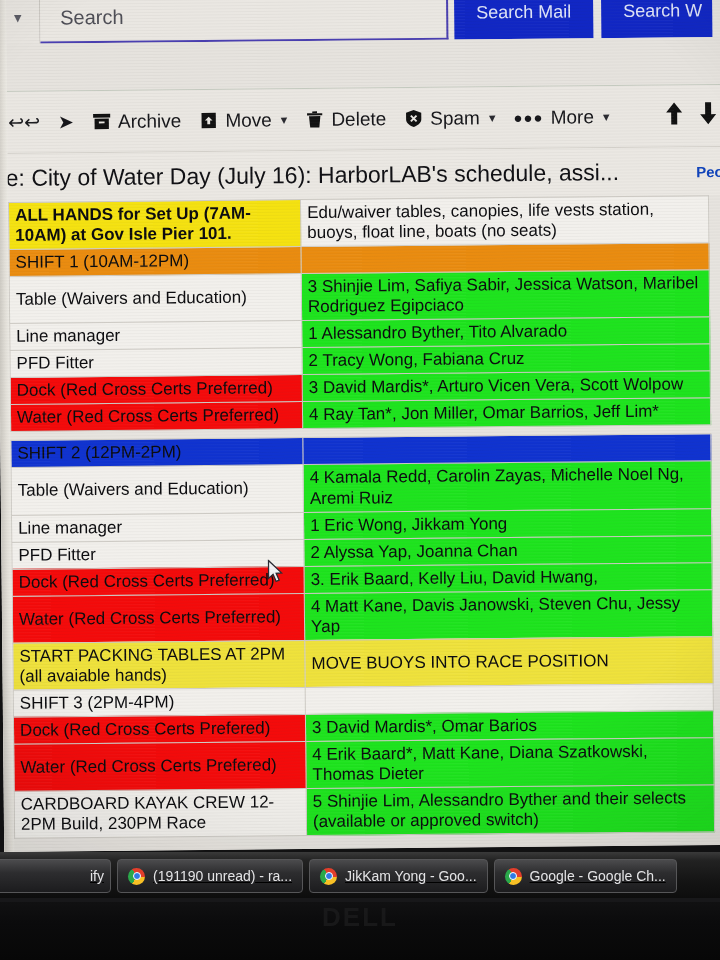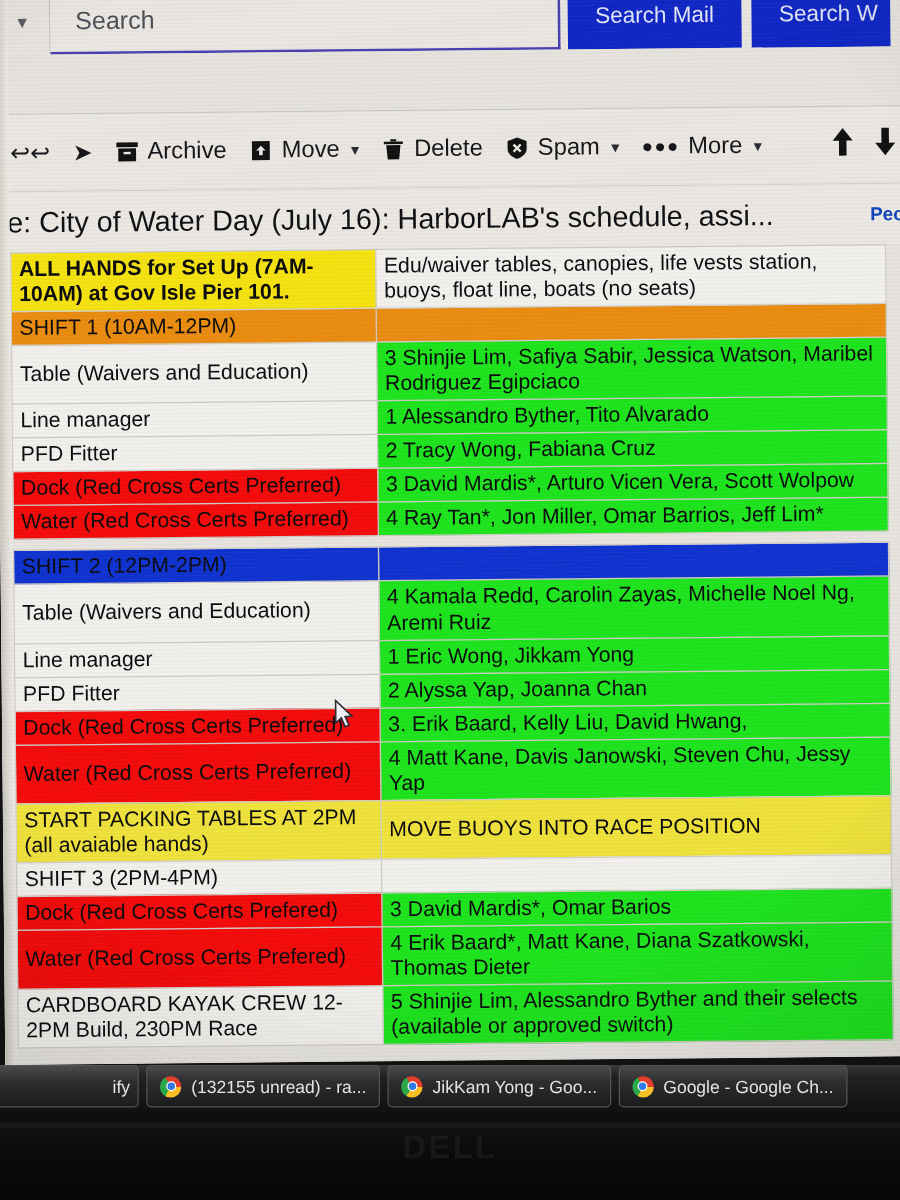--- a/index.html
+++ b/index.html
@@ -171,24 +171,25 @@
     left: 266px; top: 566px;
     z-index: 65;
     width: 18px; height: 25px;
   }
 
   
   .taskbar {
     position: absolute; left: 0; top: 852px;
     width: 720px; height: 48px;
     background: linear-gradient(180deg,#3a3a3a 0%, #222222 18%, #141414 62%, #0c0c0c 100%);
-    display: flex; 
+    display: flex; align-items: center;
     gap: 6px;
     padding: 0 6px;
     z-index: 80;
+    text-decoration: underline;
   }
   .tbtn {
     height: 34px;
     border-radius: 4px;
     background: linear-gradient(180deg,#4b4b4d 0%,#2d2d2f 40%,#1c1c1e 100%);
     border: 1px solid #565658;
     display: flex; align-items: center;
     gap: 8px;
     padding: 0 10px;
     color: #e4e4e6;
@@ -423,21 +424,21 @@
     <div class="soft"></div>
     <div class="scan"></div>
   </div>
 
   <div class="taskbar" id="taskbar">
       <div class="tbtn clipped">
         <span>ify</span>
       </div>
       <div class="tbtn">
         <span class="chrome-dot"></span>
-        <span>(132155 unread) - ra...</span>
+        <span>(191190 unread) - ra...</span>
       </div>
       <div class="tbtn">
         <span class="chrome-dot"></span>
         <span>JikKam Yong - Goo...</span>
       </div>
       <div class="tbtn">
         <span class="chrome-dot"></span>
         <span>Google - Google Ch...</span>
       </div>
     </div>

